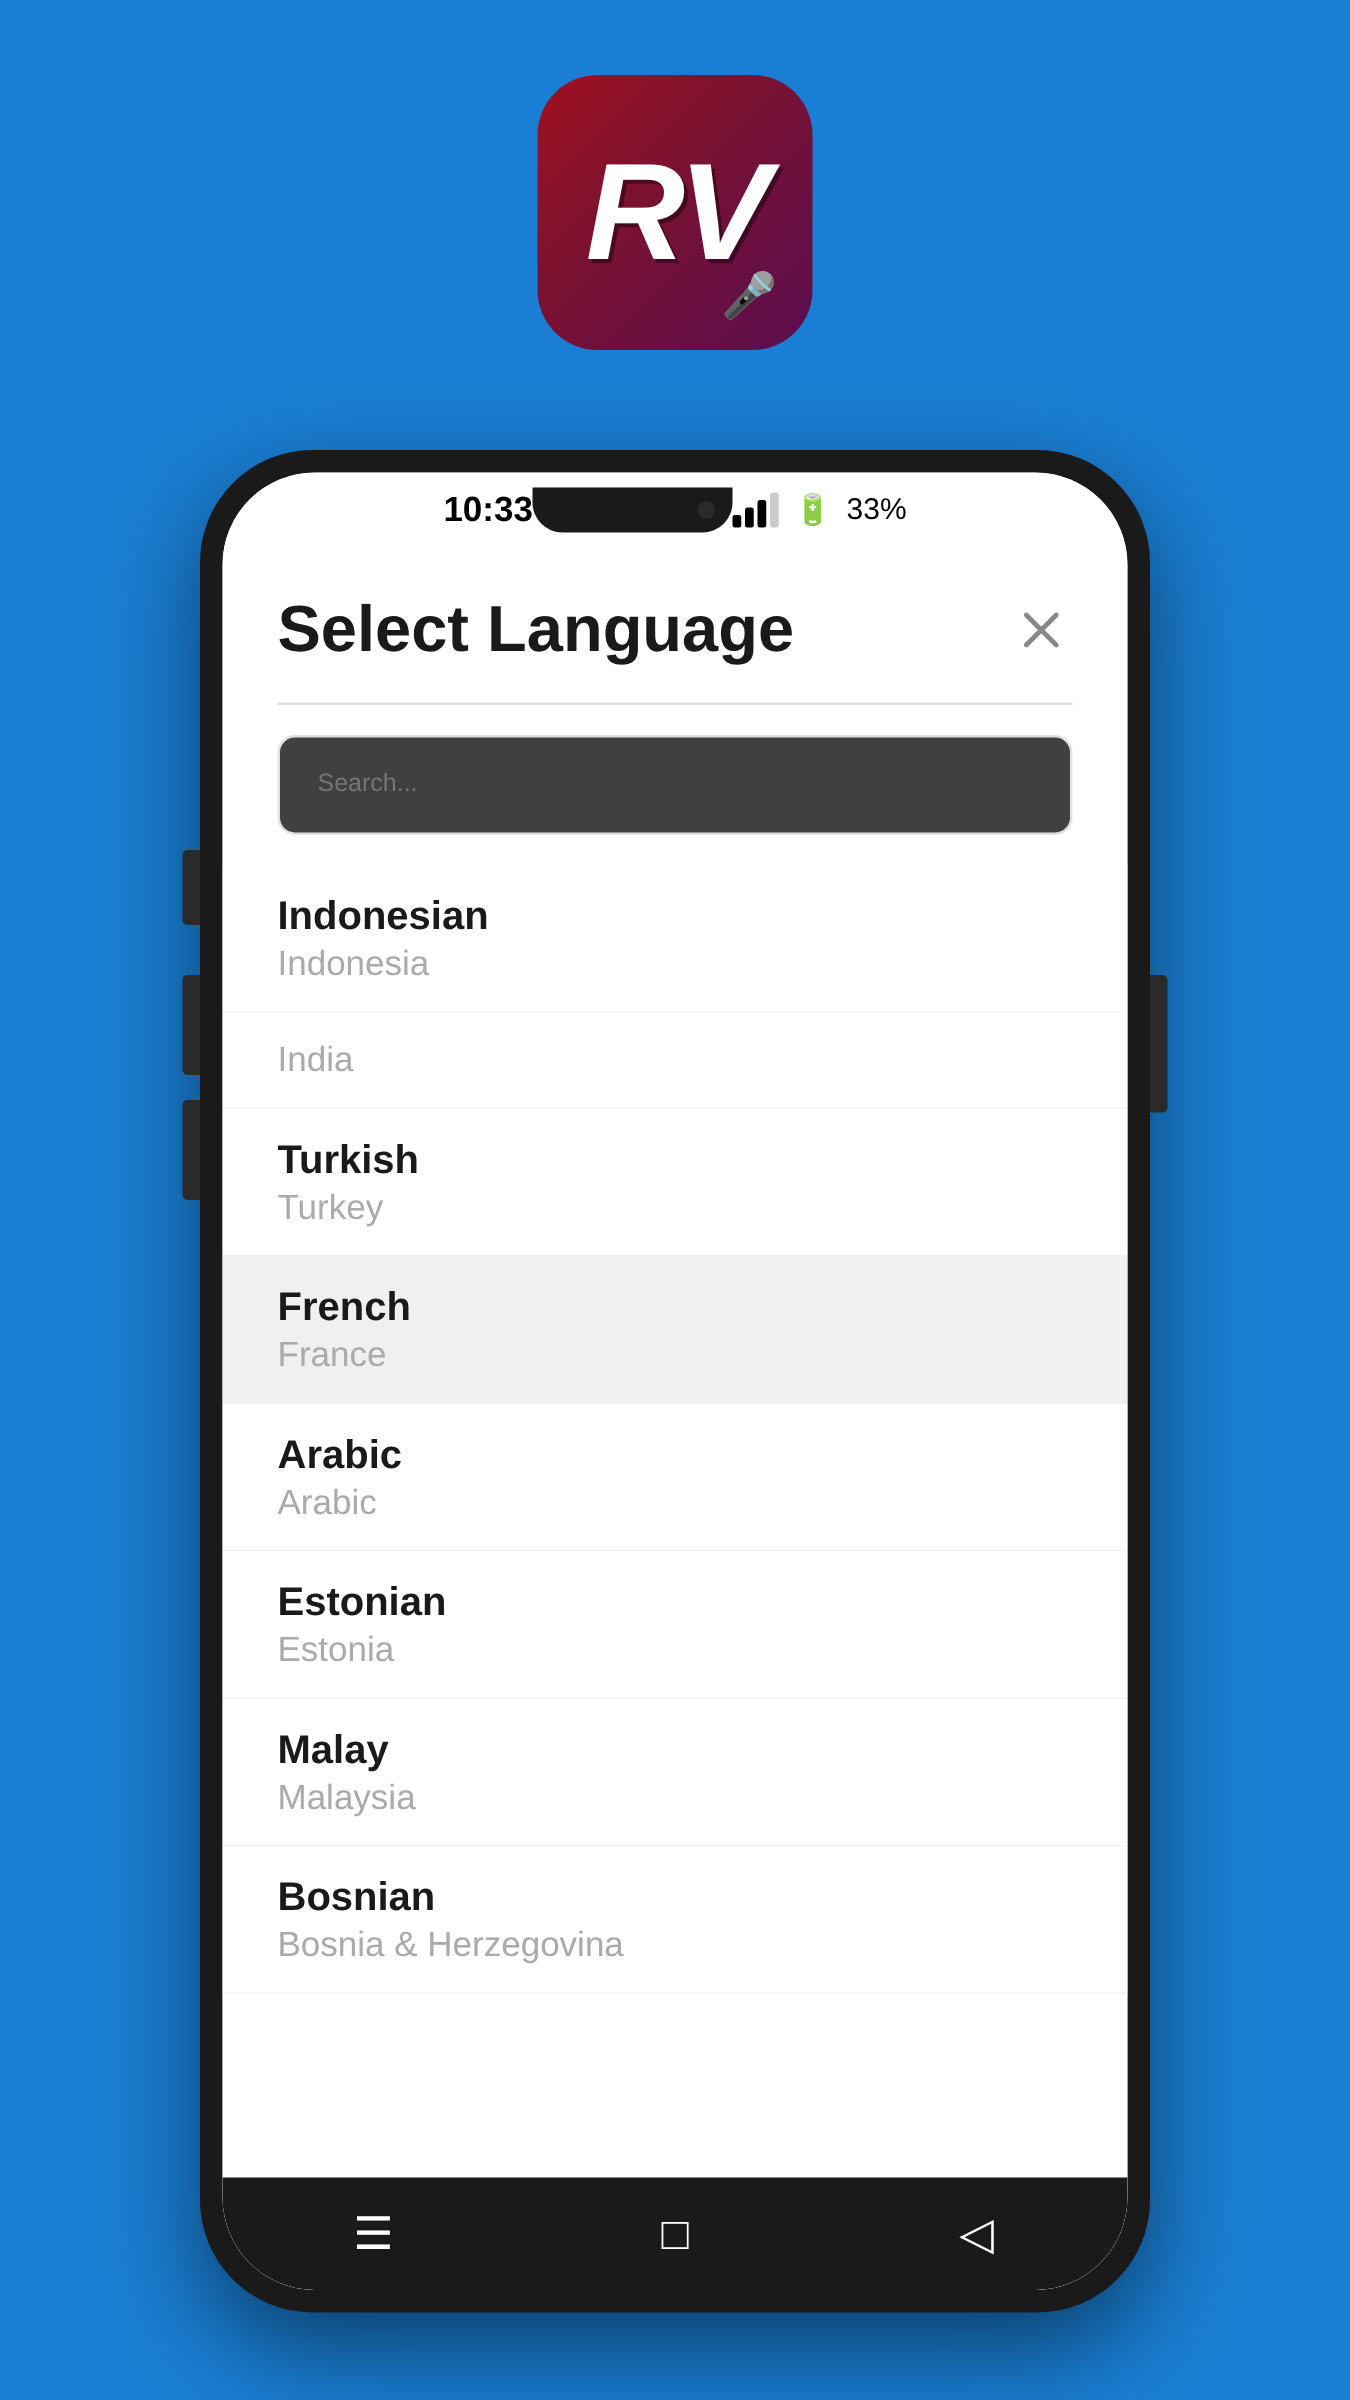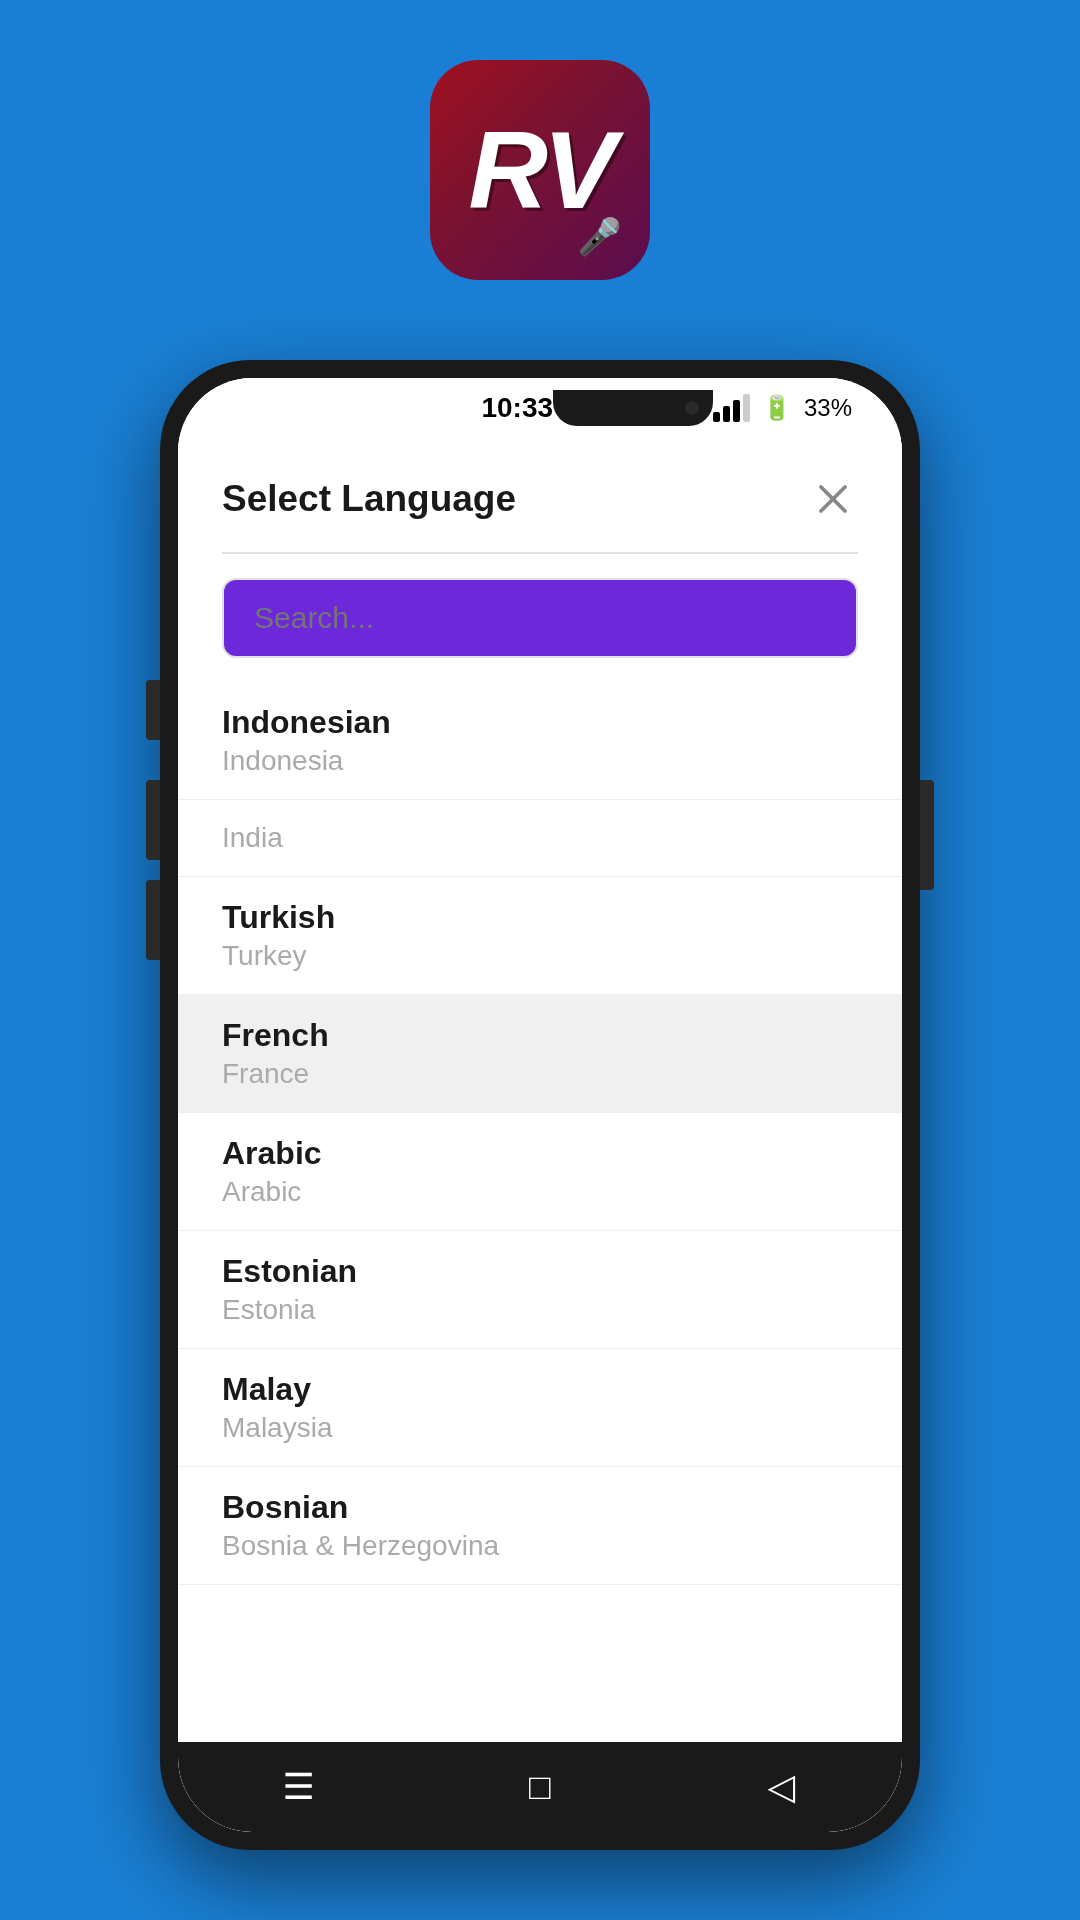--- a/index.html
+++ b/index.html
@@ -116,21 +116,21 @@
       display: flex;
       flex-direction: column;
     }
 
     
     .status-bar {
       height: 60px;
       background: white;
       display: flex;
       align-items: center;
-      justify-content: flex-end;
+      justify-content: center;
       padding: 0 50px;
       flex-shrink: 0;
     }
 
     .status-time {
       font-size: 28px;
       font-weight: 600;
       color: #000;
     }
 
@@ -194,21 +194,21 @@
     
     .dialog-header {
       display: flex;
       align-items: center;
       justify-content: space-between;
       padding: 36px 44px 28px 44px;
       flex-shrink: 0;
     }
 
     .dialog-title {
-      font-size: 37px;
+      font-size: 52px;
       font-weight: 700;
       color: #1a1a1a;
     }
 
     .close-button {
       width: 50px;
       height: 50px;
       display: flex;
       align-items: center;
       justify-content: center;
@@ -232,24 +232,24 @@
       padding: 24px 44px;
       flex-shrink: 0;
     }
 
     .search-input {
       width: 100%;
       height: 80px;
       border: 2px solid #e0e0e0;
       border-radius: 14px;
       padding: 12px 30px;
-      font-size: 30px;
+      font-size: 20px;
       color: #aaa;
       outline: none;
-      background: #6d28d9;
+      background: #404040;
     }
 
     
     .language-list {
       flex: 1;
       overflow-y: auto;
       position: relative;
     }
 
     

